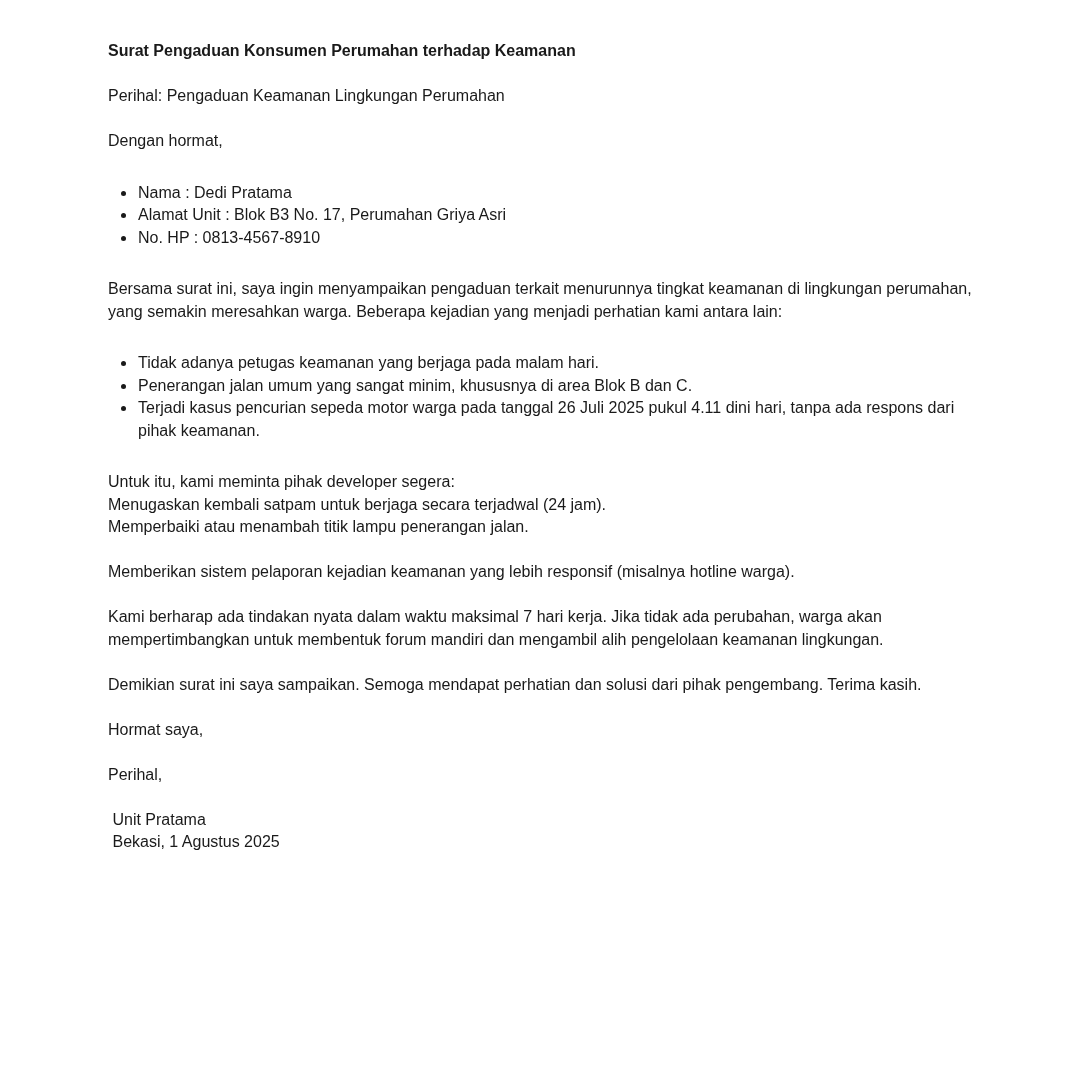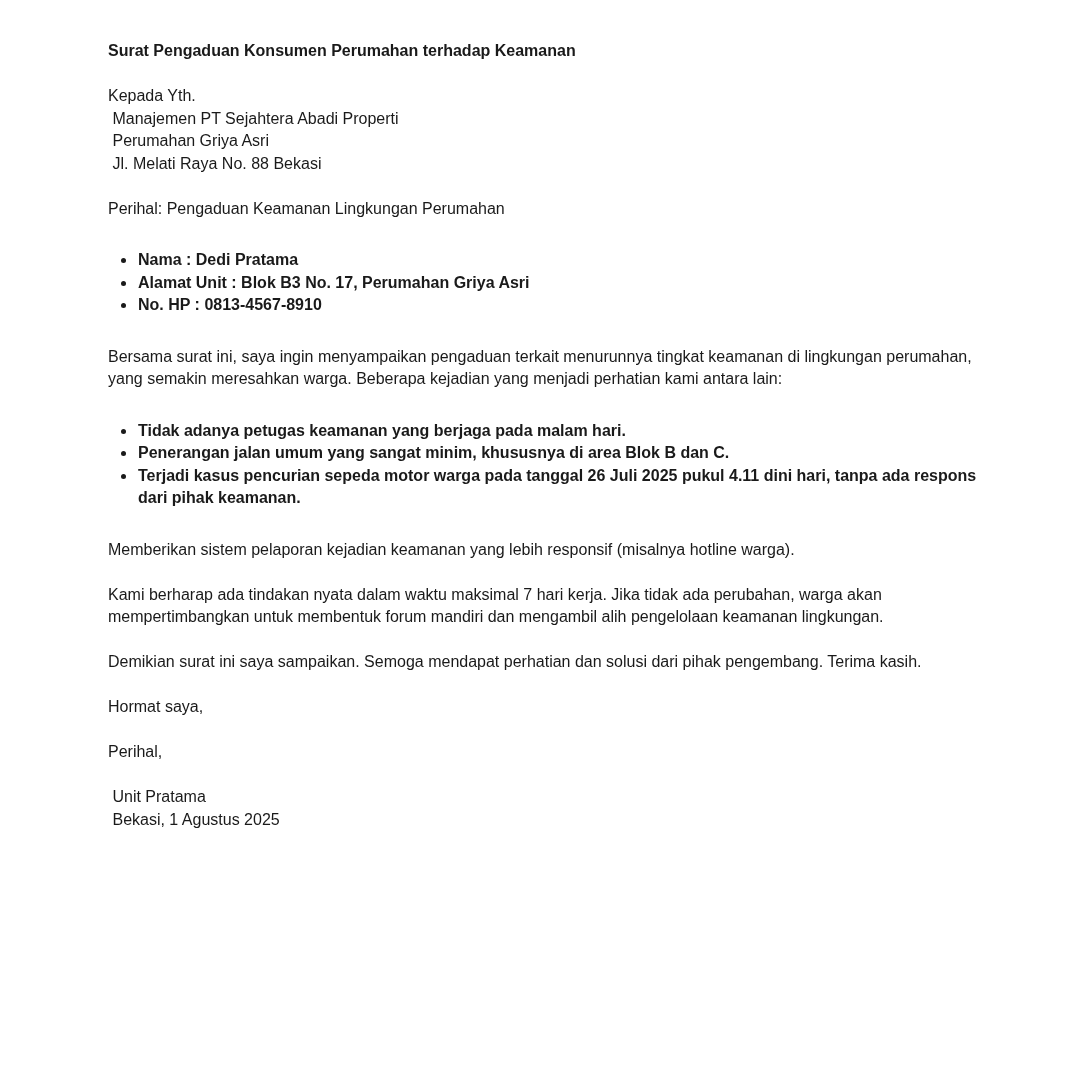--- a/index.html
+++ b/index.html
@@ -30,60 +30,59 @@
   .para {
     margin: 22.5px 0;
   }
   .line {
     white-space: pre-wrap;
   }
   ul.bullet-list {
     margin: 29px 0;
     padding-left: 29px;
     list-style-type: disc;
-    font-weight: bold;
   }
   ul.bullet-list li {
     padding-left: 1px;
   }
 </style>
 </head>
 <body>
 
 <div class="letter">
 
   <p class="letter-title">Surat Pengaduan Konsumen Perumahan terhadap Keamanan</p>
 
-  <div class="para">
-    <div class="line">Kepada Yth.</div>
-    <div class="line"> Manajemen PT Sejahtera Abadi Properti</div>
-    <div class="line"> Perumahan Griya Asri</div>
-    <div class="line"> Jl. Melati Raya No. 88 Bekasi</div>
-  </div>
 
   <p class="para">Perihal: Pengaduan Keamanan Lingkungan Perumahan</p>
 
   <div class="para">
+    <div class="line">Dengan hormat,</div>
   </div>
 
   <ul class="bullet-list">
     <li>Nama : Dedi Pratama</li>
     <li>Alamat Unit : Blok B3 No. 17, Perumahan Griya Asri</li>
     <li>No. HP : 0813-4567-8910</li>
   </ul>
 
   <p class="para">Bersama surat ini, saya ingin menyampaikan pengaduan terkait menurunnya tingkat keamanan di lingkungan perumahan, yang semakin meresahkan warga. Beberapa kejadian yang menjadi perhatian kami antara lain:</p>
 
   <ul class="bullet-list">
     <li>Tidak adanya petugas keamanan yang berjaga pada malam hari.</li>
     <li>Penerangan jalan umum yang sangat minim, khususnya di area Blok B dan C.</li>
     <li>Terjadi kasus pencurian sepeda motor warga pada tanggal 26 Juli 2025 pukul 4.11 dini hari, tanpa ada respons dari pihak keamanan.</li>
   </ul>
 
 
+  <div class="para">
+    <div class="line">Untuk itu, kami meminta pihak developer segera:</div>
+    <div class="line">Menugaskan kembali satpam untuk berjaga secara terjadwal (24 jam).</div>
+    <div class="line">Memperbaiki atau menambah titik lampu penerangan jalan.</div>
+  </div>
 
   <p class="para">Memberikan sistem pelaporan kejadian keamanan yang lebih responsif (misalnya hotline warga).</p>
 
   <p class="para">Kami berharap ada tindakan nyata dalam waktu maksimal 7 hari kerja. Jika tidak ada perubahan, warga akan mempertimbangkan untuk membentuk forum mandiri dan mengambil alih pengelolaan keamanan lingkungan.</p>
 
   <p class="para">Demikian surat ini saya sampaikan. Semoga mendapat perhatian dan solusi dari pihak pengembang. Terima kasih.</p>
 
   <p class="para">Hormat saya,</p>
 
   <p class="para">Perihal,</p>

